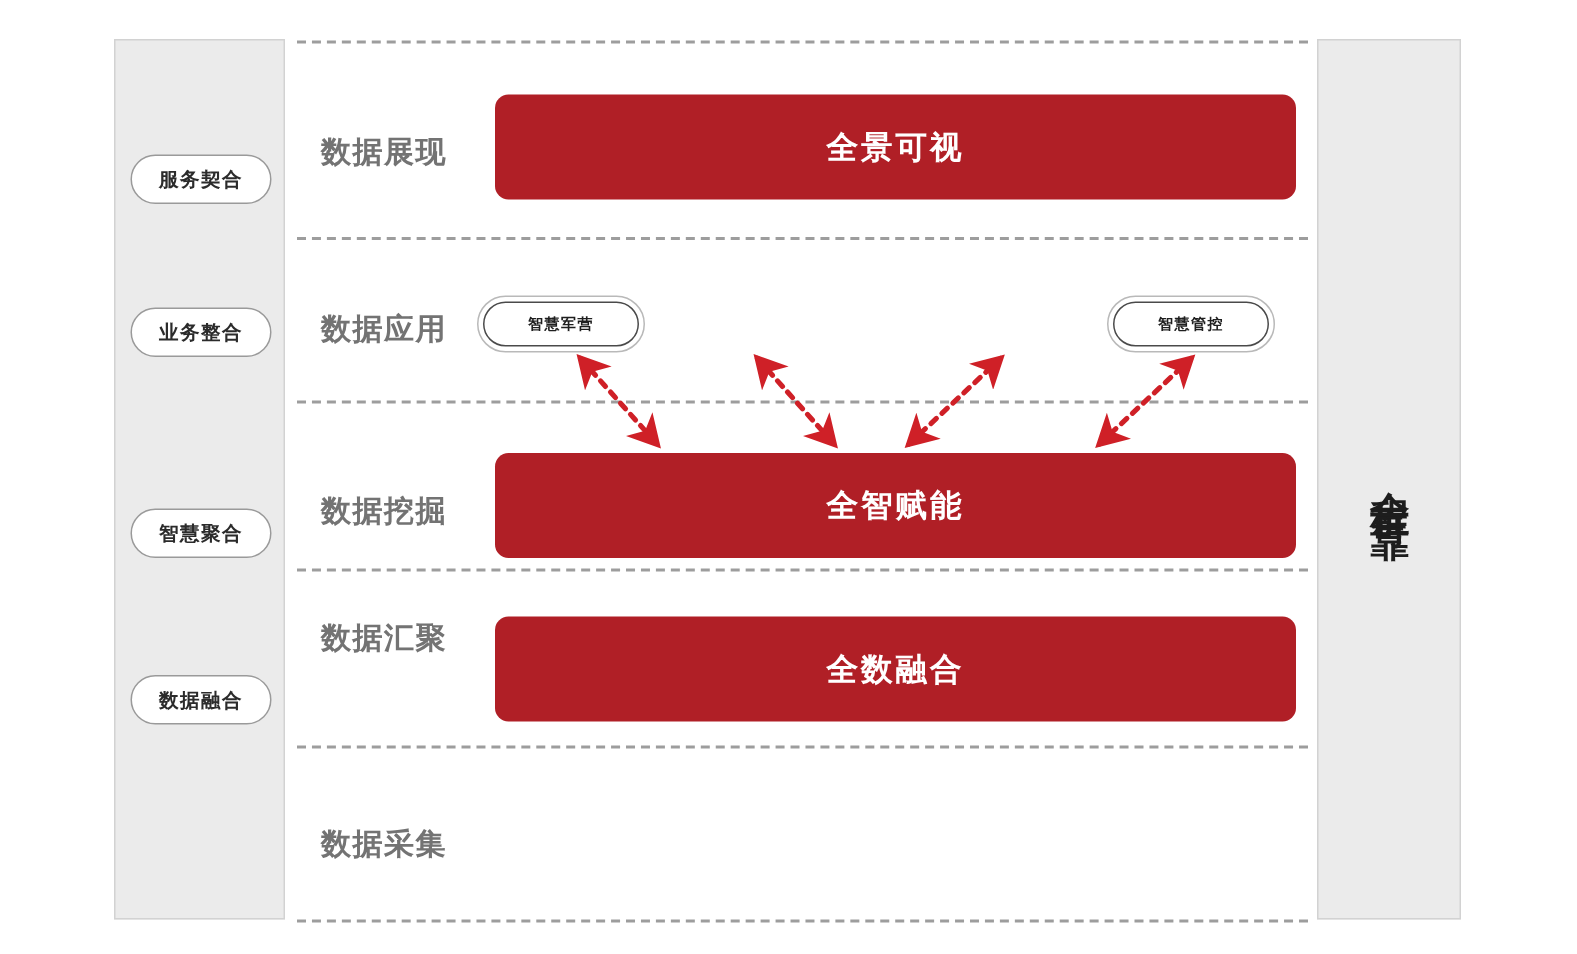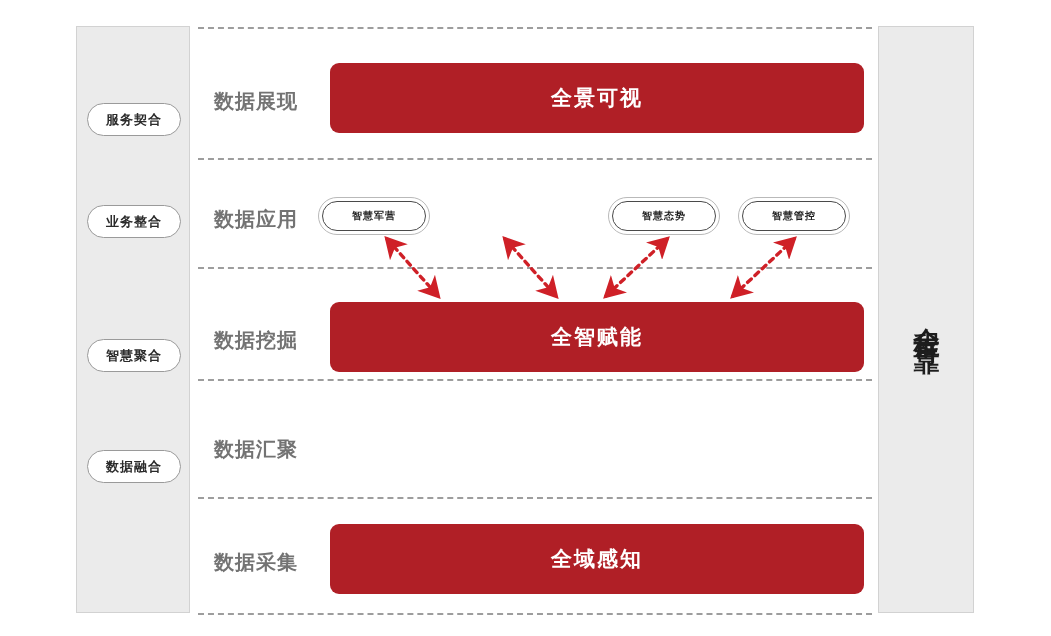--- a/index.html
+++ b/index.html
@@ -170,32 +170,29 @@
   <div class="hdash" style="top:27px;"></div>
   <div class="hdash" style="top:158px;"></div>
   <div class="hdash" style="top:267px;"></div>
   <div class="hdash" style="top:379px;"></div>
   <div class="hdash" style="top:497px;"></div>
   <div class="hdash" style="top:613px;"></div>
 
   <div class="row-label" style="top:88px;">数据展现</div>
   <div class="row-label" style="top:206px;">数据应用</div>
   <div class="row-label" style="top:327px;">数据挖掘</div>
-  <div class="row-label" style="top:436px;">数据汇聚</div>
+  <div class="row-label" style="top:412px;">数据汇聚</div>
   <div class="row-label" style="top:549px;">数据采集</div>
 
   <div class="red-bar" style="top:63px;  height:70px;">全景可视</div>
   <div class="red-bar" style="top:302px; height:70px;">全智赋能</div>
-  <div class="red-bar" style="top:524px; height:70px;">全域感知</div>
+  <div class="red-bar" style="top:411px; height:70px;">全数融合</div>
 
   <div class="app-pill-outer" style="left:318px; width:112px;">
     <div class="app-pill-inner">智慧军营</div>
-  </div>
-  <div class="app-pill-outer" style="left:608px; width:112px;">
-    <div class="app-pill-inner">智慧态势</div>
   </div>
   <div class="app-pill-outer" style="left:738px; width:112px;">
     <div class="app-pill-inner">智慧管控</div>
   </div>
 
   <svg id="arrow-layer" viewBox="0 0 1051 636" xmlns="http://www.w3.org/2000/svg">
     <defs>
       <marker id="ah" viewBox="0 0 12 12" refX="9" refY="6" markerWidth="7" markerHeight="7" orient="auto-start-reverse">
         <path d="M 0 0 L 11 6 L 0 12 L 3 6 Z" fill="#cf2027"></path>
       </marker>

